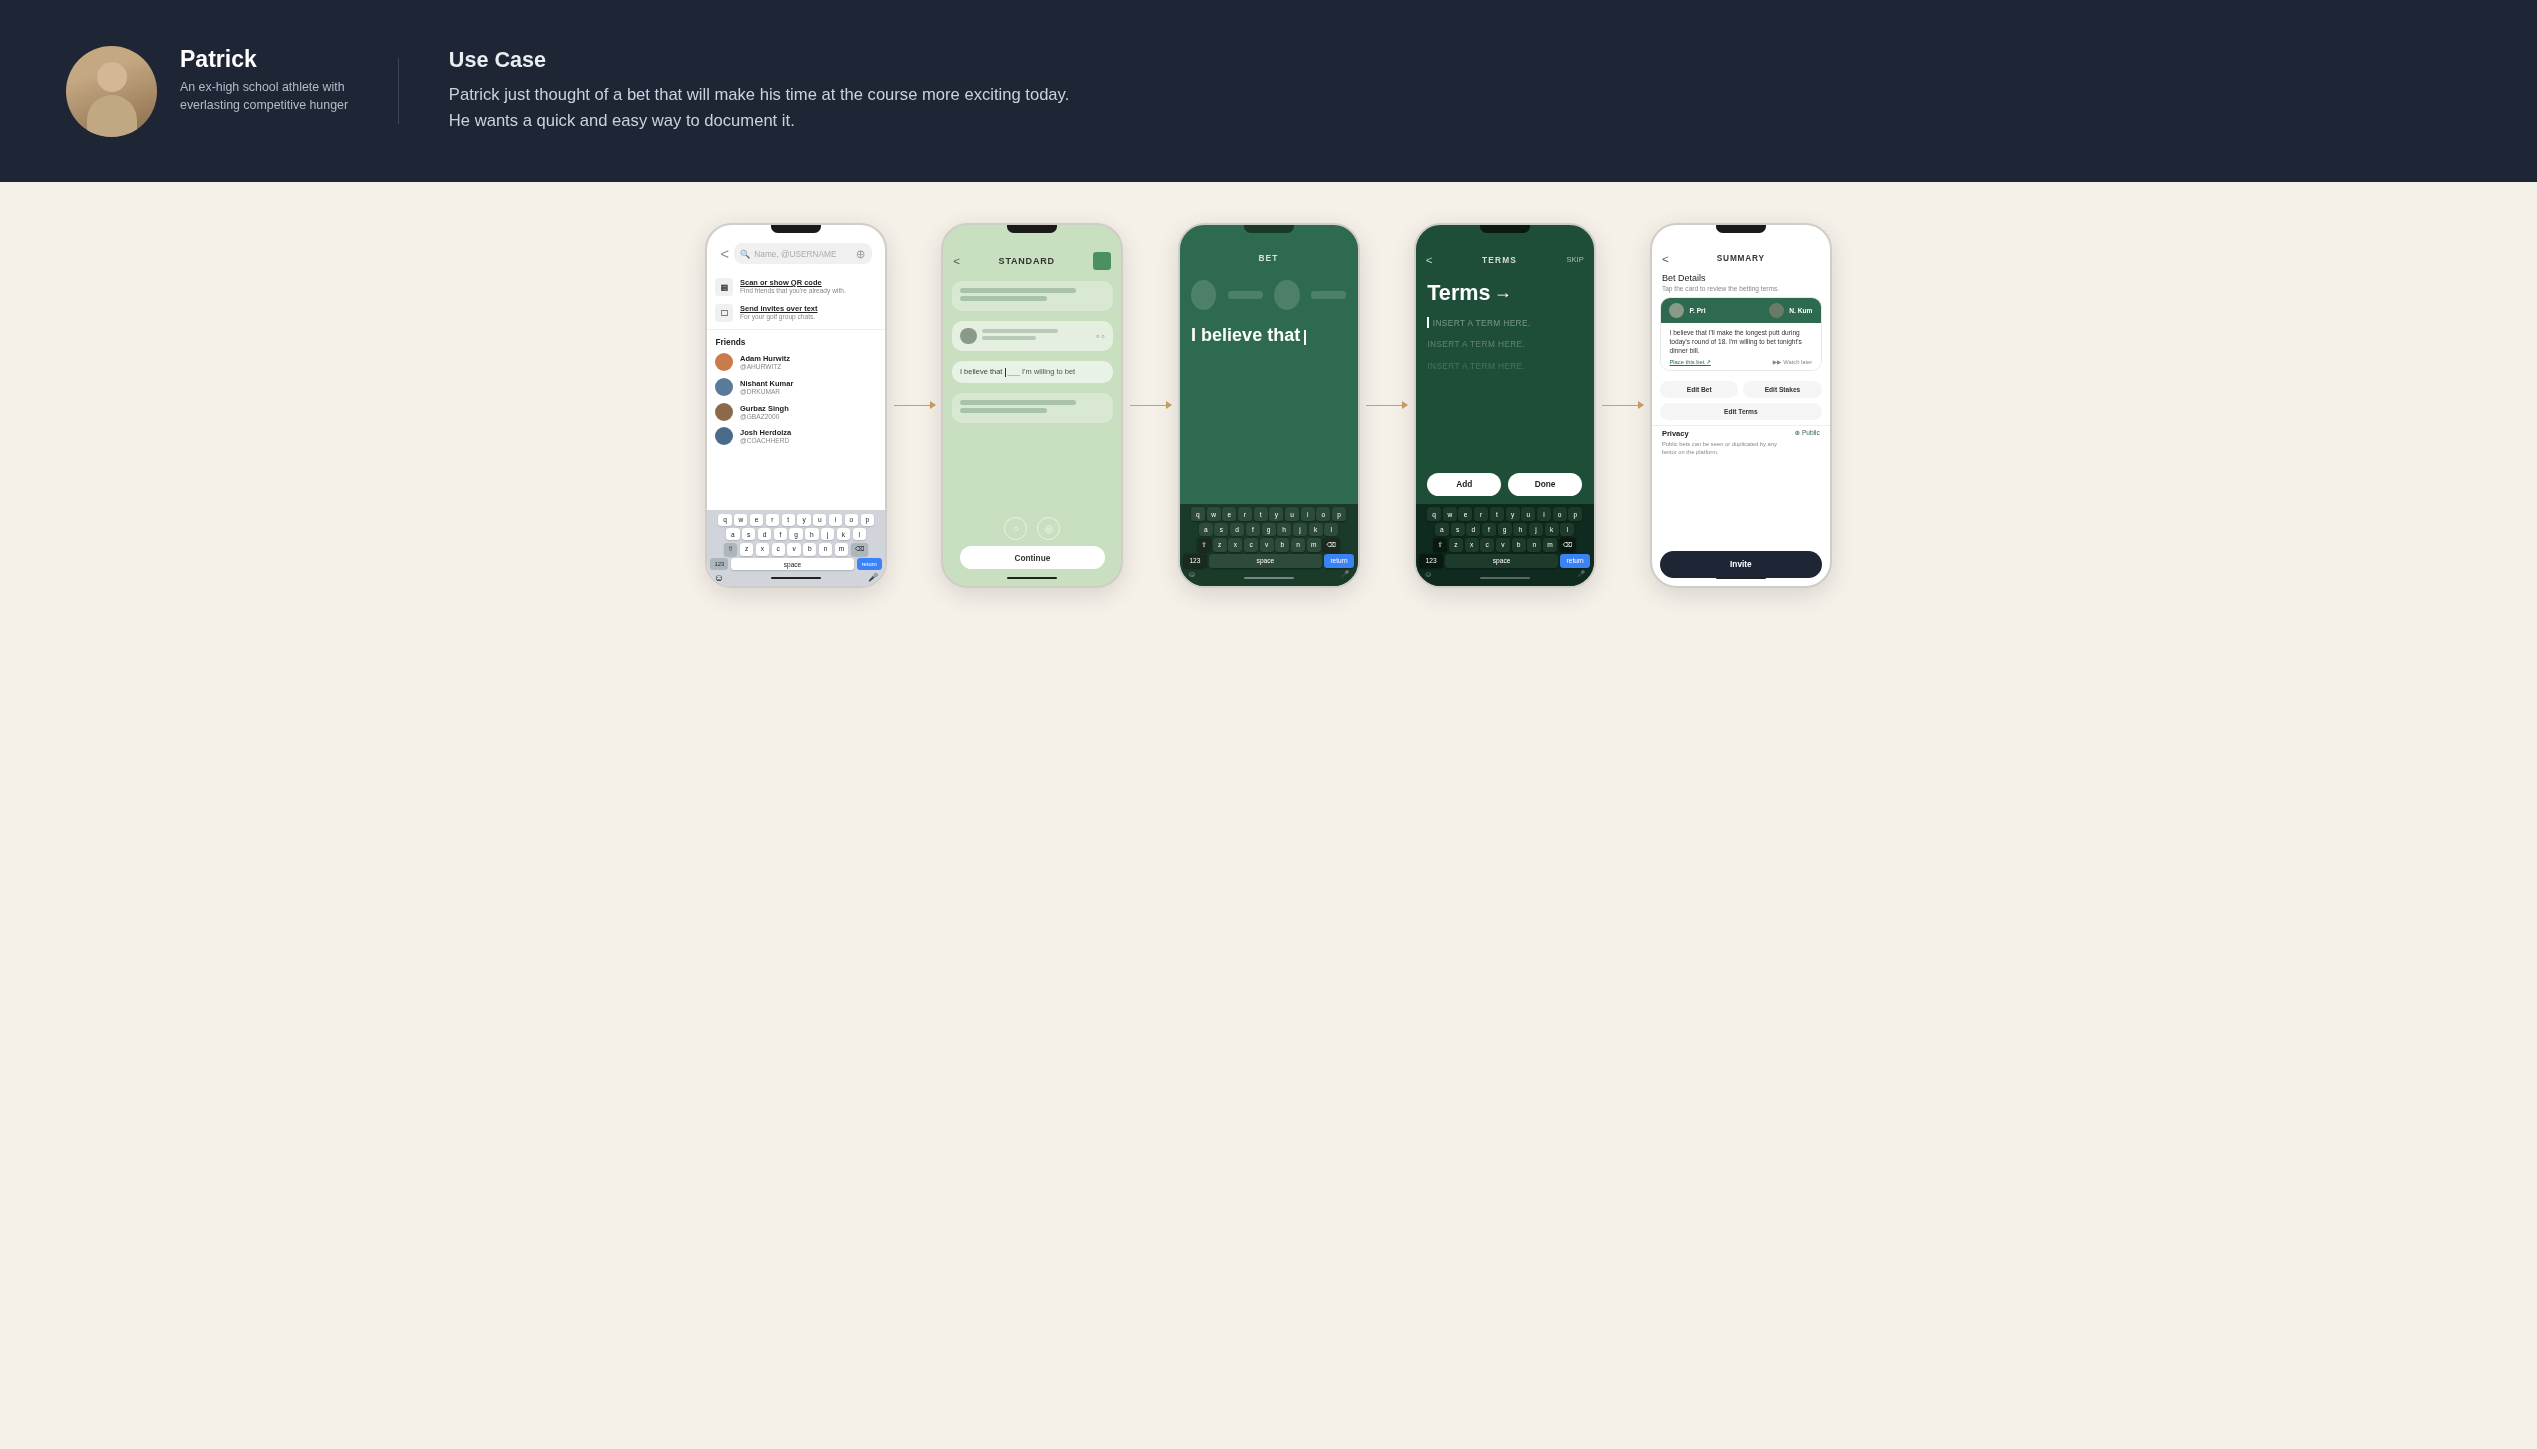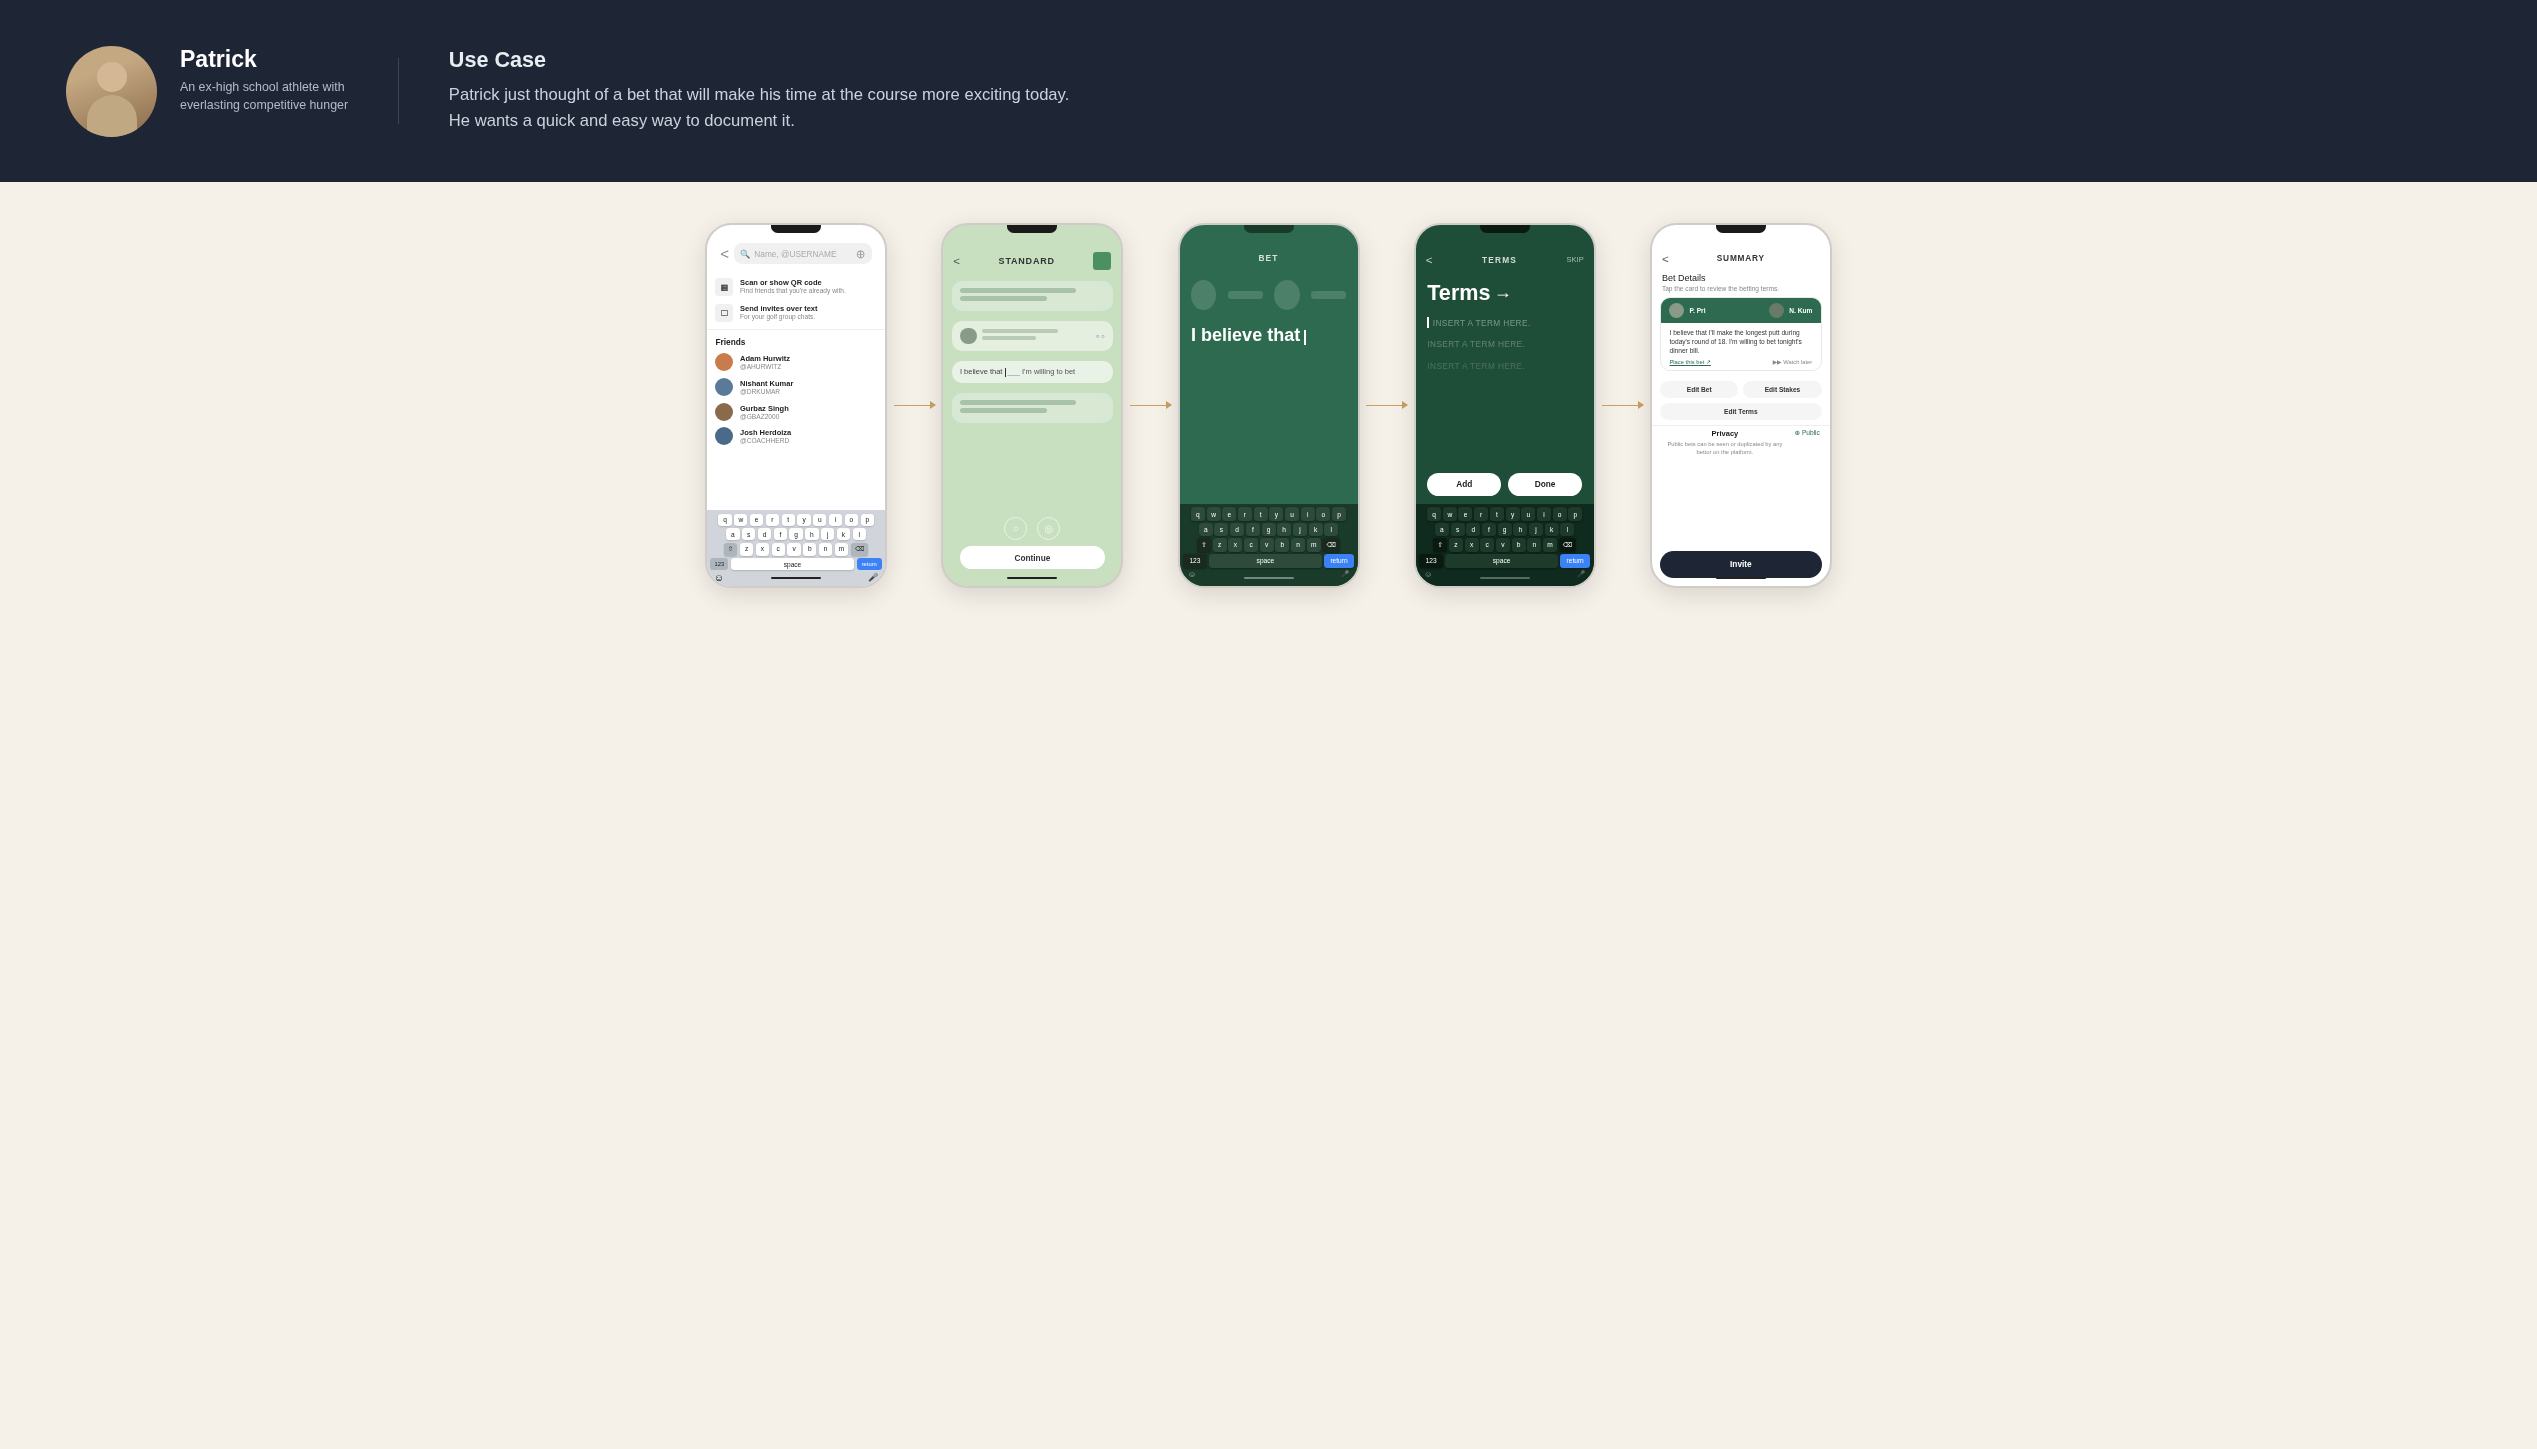--- a/index.html
+++ b/index.html
@@ -199,21 +199,21 @@
       height: 18px;
       background: #f0f0f0;
       border-radius: 3.3px;
       display: flex;
       align-items: center;
       justify-content: center;
       font-size: 8.3px;
       flex-shrink: 0;
     }
     .p1-menu-text { flex: 1; }
-    .p1-menu-title { font-size: 7.5px; font-weight: 600; color: #222; }
+    .p1-menu-title { font-size: 7.5px; font-weight: 600; color: #222; text-decoration: underline; }
     .p1-menu-sub { font-size: 6.6px; color: #888; }
 
     .p1-divider { height: 0.8px; background: #eee; margin: 3.3px 0; }
     .p1-friends { font-size: 8.3px; font-weight: 700; padding: 3.3px 8.3px; color: #222; }
 
     .p1-friend {
       display: flex;
       align-items: center;
       gap: 6.6px;
       padding: 3.3px 8.3px;
@@ -631,21 +631,21 @@
       width: calc(100% - 16.6px);
     }
 
     .p5-privacy {
       padding: 3.3px 10px;
       display: flex;
       align-items: flex-start;
       gap: 6.6px;
       border-top: 0.8px solid #eee;
     }
-    .p5-privacy-content { flex: 1; text-align: center; }
+    .p5-privacy-content { flex: 1; }
     .p5-privacy-title {
       font-size: 7.5px;
       font-weight: 700;
       color: #1a1a1a;
       margin-bottom: 1.7px;
     }
     .p5-privacy-text {
       font-size: 5.8px;
       color: #888;
       line-height: 1.4;

